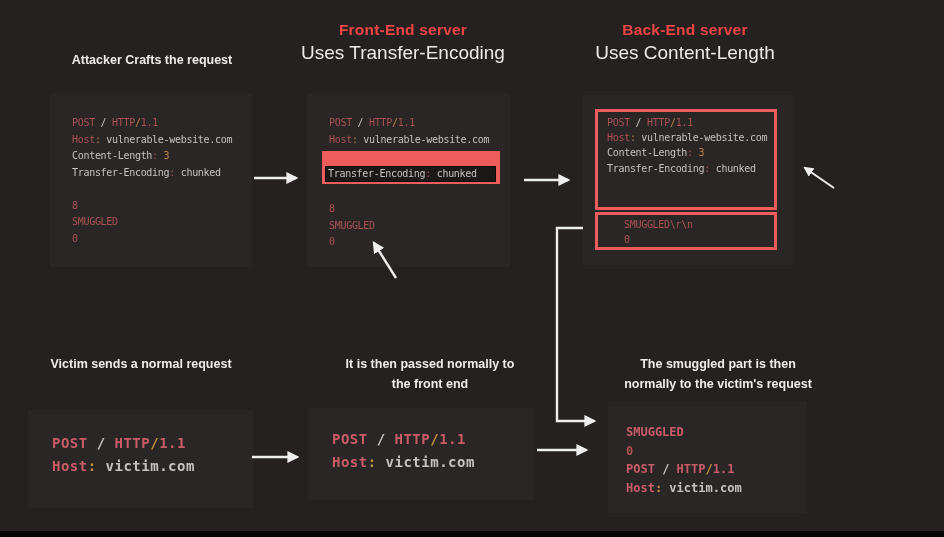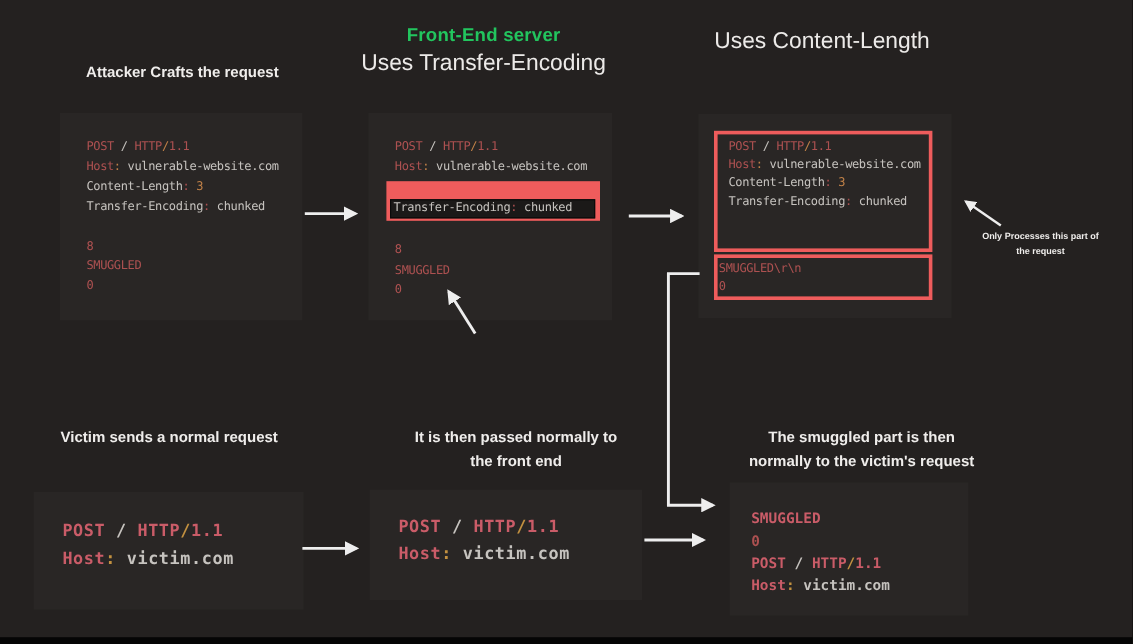--- a/index.html
+++ b/index.html
@@ -2,21 +2,21 @@
 <html><head>
 <meta charset="utf-8">
 <style>
   html,body{margin:0;padding:0;background:#000;}
   #canvas{
     position:relative;width:944px;height:537px;overflow:hidden;
     background:#242120;font-family:"Liberation Sans",sans-serif;
   }
   .abs{position:absolute;}
   
-  .heading-title{font-size:15.5px;font-weight:bold;color:#22c55e;text-align:center;letter-spacing:.2px;}
+  .heading-title{font-size:15.5px;font-weight:bold;color:#ef4444;text-align:center;letter-spacing:.2px;}
   .heading-sub{font-size:19px;color:#eceae8;text-align:center;margin-top:3px;}
   .caption{color:#efedeb;text-align:center;font-weight:bold;}
   .caption-md{font-size:12.5px;line-height:19.5px;}
   .caption-sm{font-size:7.5px;line-height:13px;}
   
   .code-block{background:#292625;box-sizing:border-box;}
   .code-line{white-space:pre;}
   .code-sm .code-line{font-family:"DejaVu Sans Mono",monospace;font-size:10px;line-height:16.5px;letter-spacing:-.3px;}
   .code-big .code-line{font-family:"DejaVu Sans Mono",monospace;font-size:14px;line-height:23px;font-weight:bold;letter-spacing:.5px;}
   .code-md .code-line{font-family:"DejaVu Sans Mono",monospace;font-size:12px;line-height:18.5px;font-weight:bold;letter-spacing:0px;}
@@ -32,39 +32,40 @@
   .pad-md{padding:21px 0 0 18px;}
   
   .fe-highlight{position:absolute;left:15px;top:57px;width:178px;height:33px;background:#ef5c5c;}
   .fe-inner{position:absolute;left:3px;top:15px;width:171px;height:16px;background:#1b1918;border:1px solid #0a0a0a;
             display:flex;align-items:center;padding-left:2px;box-sizing:border-box;}
   .fe-inner .code-line{font-family:"DejaVu Sans Mono",monospace;font-size:10px;line-height:14px;letter-spacing:-.3px;}
   
   .red-box{border:3px solid #ee5c5c;box-sizing:border-box;width:182px;}
   .red-box1{margin:14px 0 0 13px;height:101px;padding:3px 0 0 9px;}
   .red-box1 .code-line{line-height:15.2px;}
-  .red-box2{margin:2px 0 0 13px;height:38px;padding:2px 0 0 1px;}
+  .red-box2{margin:2px 0 0 13px;height:38px;padding:2px 0 0 26px;}
   .red-box2 .code-line{line-height:15.2px;}
   
   .bottom-bar{left:0;top:531px;width:944px;height:6px;background:#050505;}
   svg.overlay{position:absolute;left:0;top:0;pointer-events:none;}
 </style>
 </head>
 <body>
 
 <div id="canvas">
 
   <div class="abs caption caption-md" style="left:32px;top:51px;width:240px;font-size:12.5px;">Attacker Crafts the request</div>
 
   <div class="abs" style="left:293px;top:21px;width:220px;">
     <div class="heading-title">Front-End server</div>
     <div class="heading-sub">Uses Transfer-Encoding</div>
   </div>
 
   <div class="abs" style="left:575px;top:21px;width:220px;">
+    <div class="heading-title">Back-End server</div>
     <div class="heading-sub">Uses Content-Length</div>
   </div>
 
   <div class="abs code-block code-sm pad-a" style="left:50px;top:94px;width:202px;height:173px;">
       <div class="code-line"><span class="tok-r">POST</span><span class="tok-g"> / </span><span class="tok-r">HTTP</span><span class="tok-o">/</span><span class="tok-r">1.1</span></div>
       <div class="code-line"><span class="tok-r">Host</span><span class="tok-o">:</span><span class="tok-g"> vulnerable-website.com</span></div>
       <div class="code-line"><span class="tok-g">Content-Length</span><span class="tok-r">:</span><span class="tok-o"> 3</span></div>
       <div class="code-line"><span class="tok-g">Transfer-Encoding</span><span class="tok-r">:</span><span class="tok-g"> chunked</span></div>
       <div class="code-line">&nbsp;</div>
       <div class="code-line"><span class="tok-r">8</span></div>
@@ -97,24 +98,20 @@
         <div class="code-line"><span class="tok-g">Transfer-Encoding</span><span class="tok-r">:</span><span class="tok-g"> chunked</span></div>
         <div class="code-line">&nbsp;</div>
       </div>
     <div class="red-box red-box2">
         <div class="code-line"><span class="tok-r">SMUGGLED\r\n</span></div>
         <div class="code-line"><span class="tok-r">0</span></div>
       </div>
   </div>
 
 
-  <div class="abs caption caption-sm" style="left:808px;top:190px;width:118px;">
-    <div>Only Processes this part of</div>
-    <div>the request</div>
-  </div>
 
   <div class="abs caption caption-md" style="left:16px;top:355px;width:250px;">
     <div>Victim sends a normal request</div>
   </div>
   <div class="abs caption caption-md" style="left:310px;top:355px;width:240px;">
     <div>It is then passed normally to</div>
     <div>the front end</div>
   </div>
   <div class="abs caption caption-md" style="left:598px;top:355px;width:240px;">
     <div>The smuggled part is then</div>

